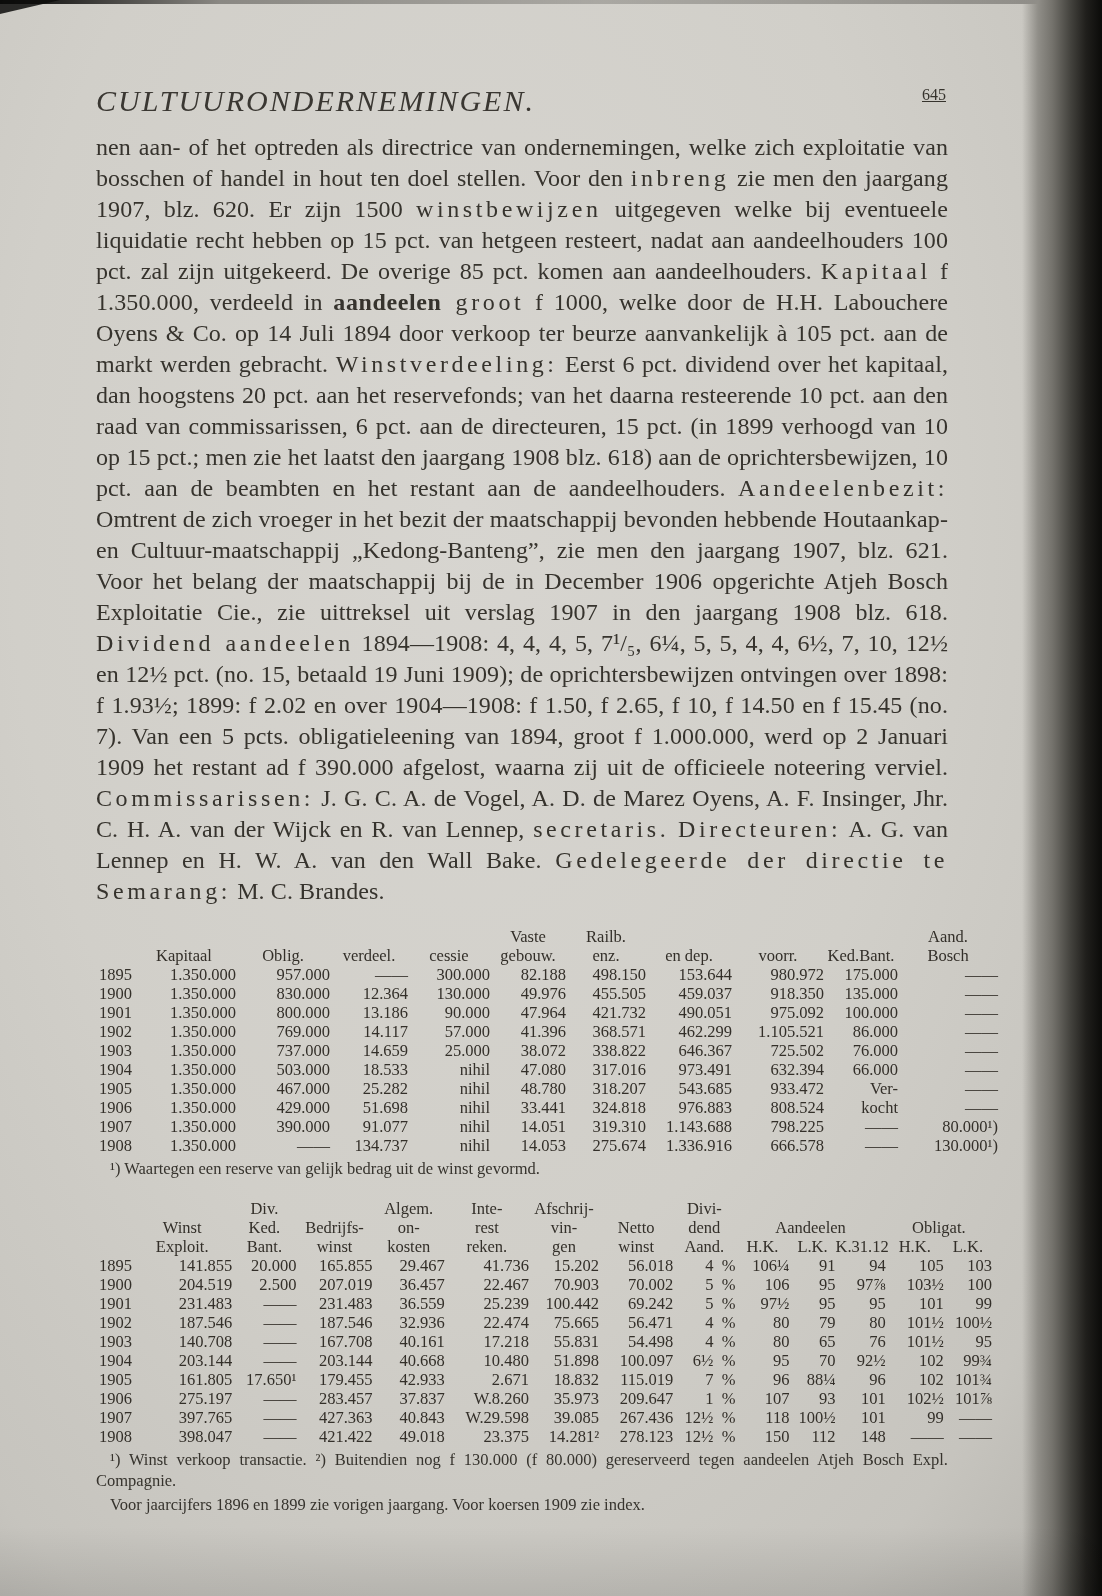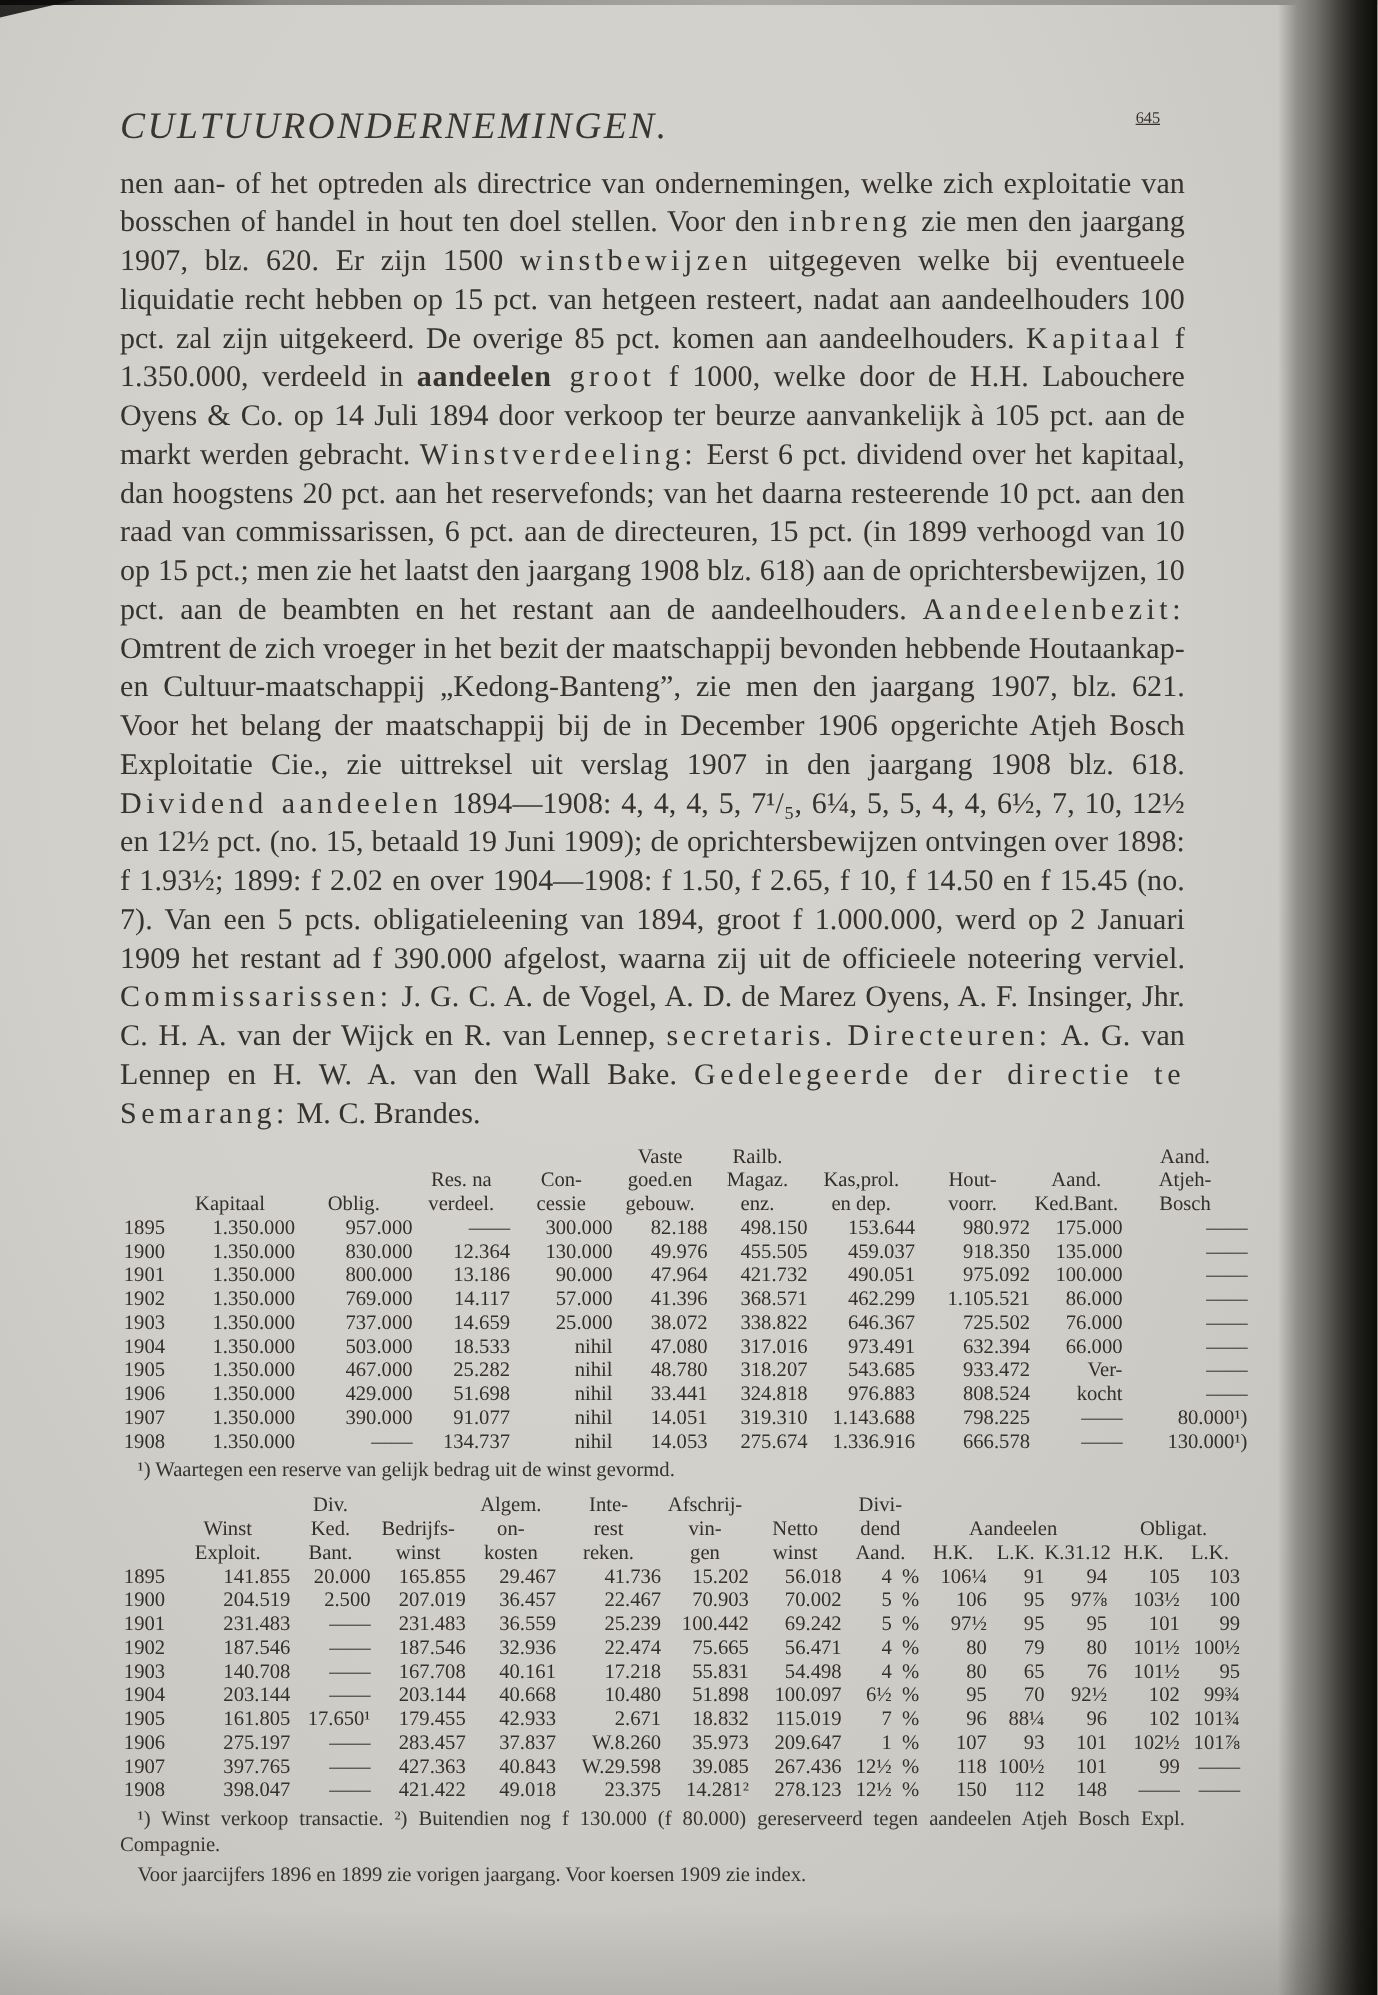--- a/index.html
+++ b/index.html
@@ -26,28 +26,28 @@
   }
   .bottom-shade {
     position:absolute; left:0; right:0; bottom:0; height:70px;
     background:linear-gradient(to bottom, rgba(0,0,0,0) 0%, rgba(0,0,0,.10) 100%);
   }
   .content { position:absolute; left:96px; top:84px; width:852px; color:#36332d; }
   .running-head { position:relative; height:40px; }
   .title {
     text-align:left; font-style:italic; font-size:30px; letter-spacing:2px; color:#3a3732;
   }
-  .page-num { position:absolute; right:20px; top:2px; font-size:13px;text-decoration:underline; }
+  .page-num { position:absolute; right:2px; top:2px; font-size:16px;text-decoration:underline; }
   .body-text {
     margin:8px 0 0 0; font-size:24px; line-height:31px; text-align:justify;
     letter-spacing:.1px;
   }
   .body-text .sp { letter-spacing:3.6px; }
   .body-text .b  { font-weight:bold; letter-spacing:.6px; }
-  table.t { border-collapse:collapse; table-layout:fixed; margin-top:8px; color:#332f29; }
+  table.t { border-collapse:collapse; table-layout:fixed; margin-top:20px; color:#332f29; }
   table.t1 { width:902px; }
   table.t2 { width:896px; }
   .t th, .t td {
     font-size:16.5px; line-height:19px; padding:0; font-weight:normal;
     white-space:pre; overflow:visible;
   }
   .t thead th { text-align:center; vertical-align:bottom; }
   .t tbody td { text-align:right; }
   .fn {
     margin:3px 0 0 0; font-size:16.5px; line-height:21px;
@@ -91,33 +91,20 @@
             <th></th>
             <th></th>
             <th></th>
             <th></th>
             <th>Vaste</th>
             <th>Railb.</th>
             <th></th>
             <th></th>
             <th></th>
             <th>Aand.</th>
-          </tr>
-          <tr>
-            <th></th>
-            <th></th>
-            <th></th>
-            <th>Res. na</th>
-            <th>Con-</th>
-            <th>goed.en</th>
-            <th>Magaz.</th>
-            <th>Kas,prol.</th>
-            <th>Hout-</th>
-            <th>Aand.</th>
-            <th>Atjeh-</th>
           </tr>
           <tr>
             <th></th>
             <th>Kapitaal</th>
             <th>Oblig.</th>
             <th>verdeel.</th>
             <th>cessie</th>
             <th>gebouw.</th>
             <th>enz.</th>
             <th>en dep.</th>

